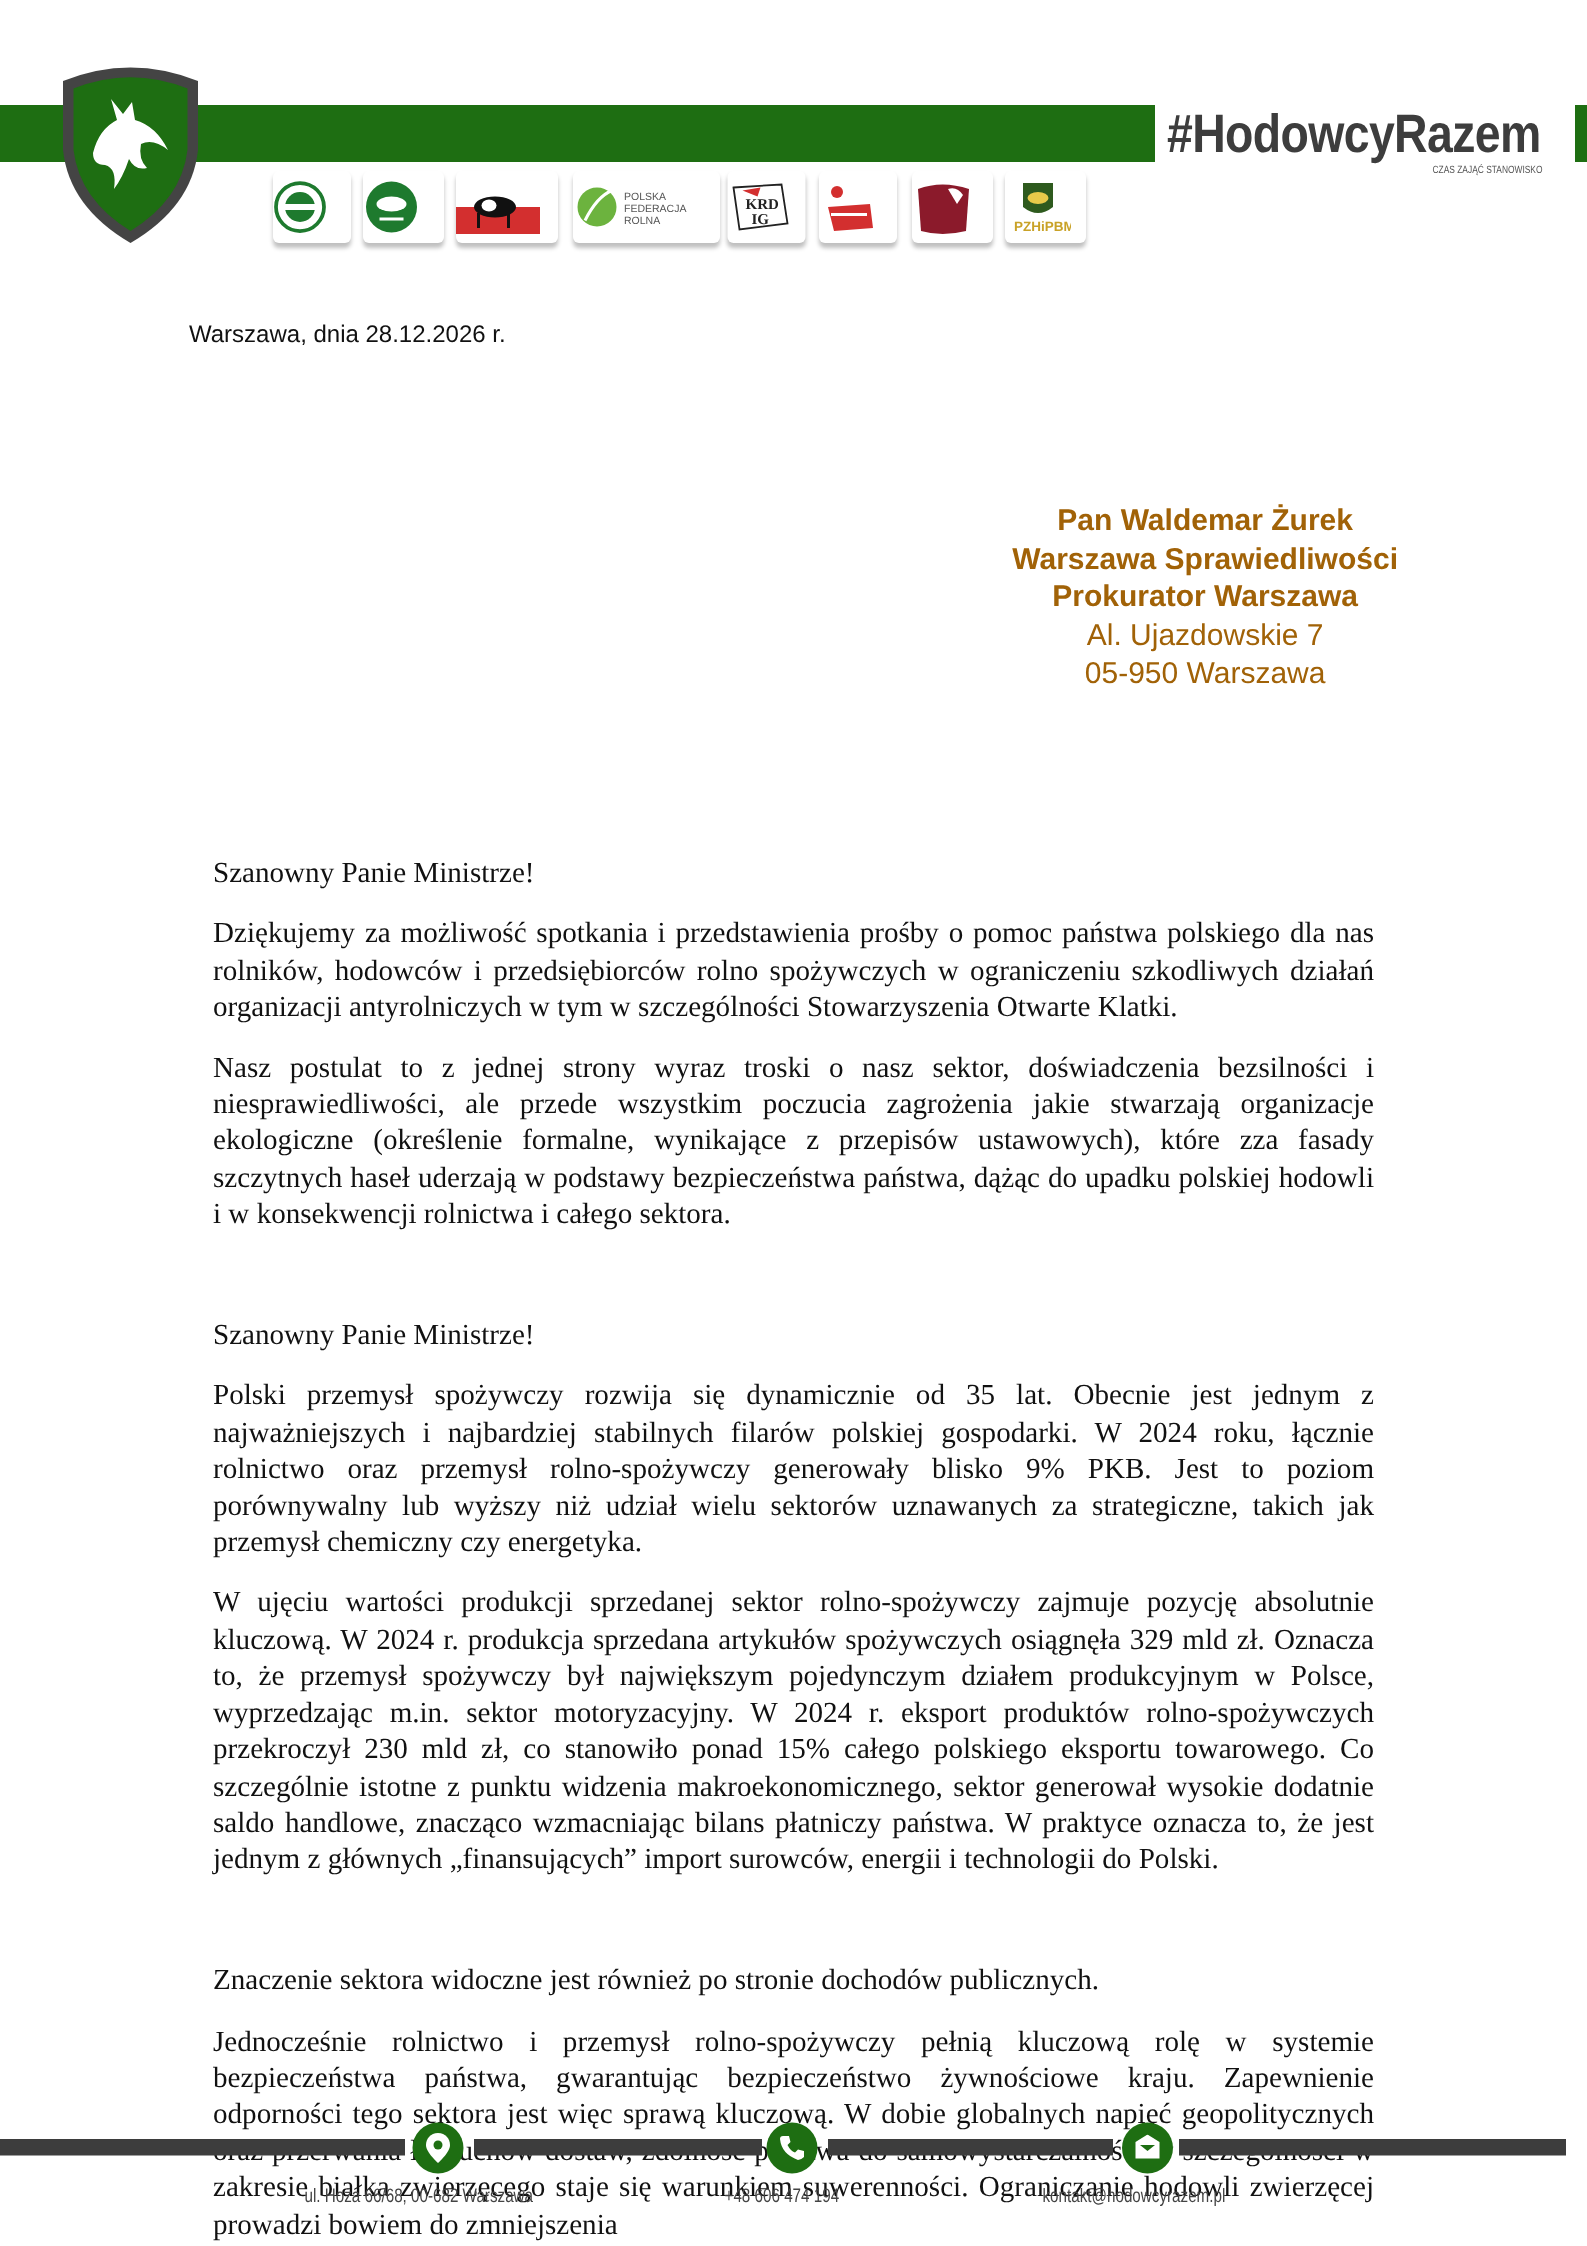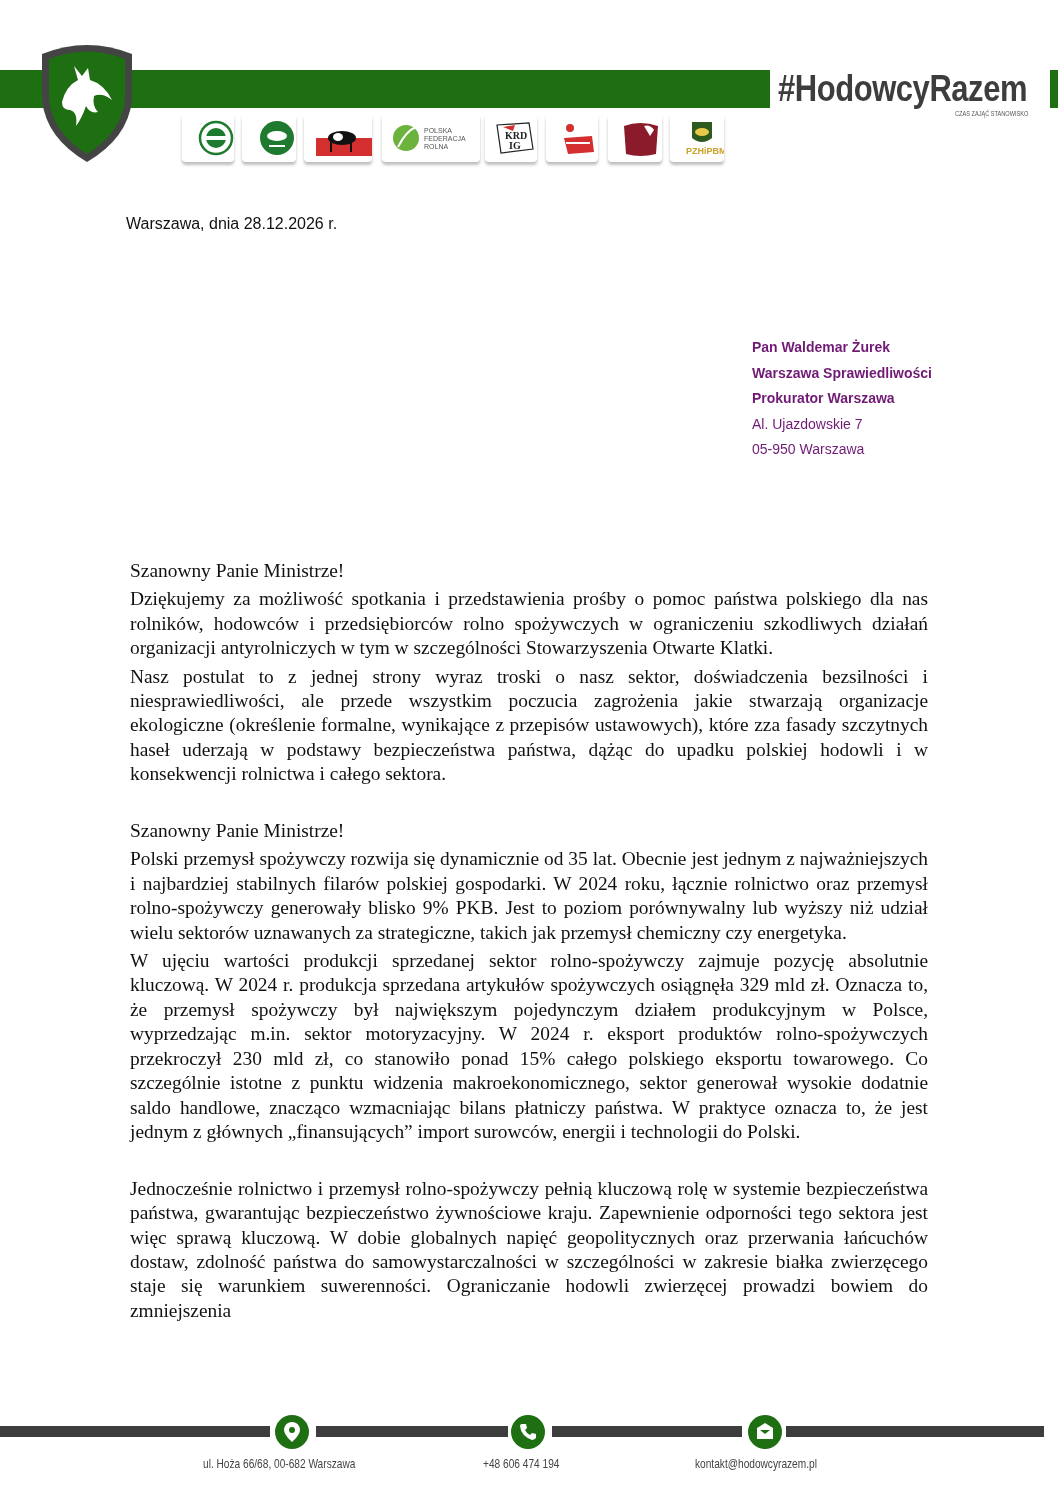--- a/index.html
+++ b/index.html
@@ -17,21 +17,21 @@
   .shield {
     position: absolute; left: 32px; top: 40px; width: 110px; height: 125px;
   }
   .logo-row {
     position: absolute; top: 114px; left: 180px; height: 50px;
   }
   .logo-tile {
     position: absolute; top: 0; height: 48px; background: #fff;
     border-radius: 4px;
     box-shadow: 0 3px 3px rgba(0,0,0,0.25);
-    display: flex; align-items: center; justify-content: flex-end;
+    display: flex; align-items: center; justify-content: flex-start;
     overflow: hidden;
   }
   .hashtag {
     position: absolute; left: 778px; top: 68px;
     font-family: "Liberation Sans", sans-serif; font-weight: bold;
     font-size: 36px; color: #3d3d3d; letter-spacing: -0.5px;
     transform: scaleX(0.86); transform-origin: left top;
     white-space: nowrap;
   }
   .hashtag-sub {
@@ -39,32 +39,32 @@
     font-family: "Liberation Sans", sans-serif; font-size: 7px; color: #555;
     transform: scaleX(0.8); transform-origin: left top; white-space: nowrap;
   }
 
   
   .date-line {
     position: absolute; left: 126px; top: 215px;
     font-family: "Liberation Sans", sans-serif; font-size: 16px; color: #111;
   }
   .recipient {
-    position: absolute; right: 126px; top: 335px; text-align: left;
-    font-family: "Liberation Sans", sans-serif; font-size: 14px; color: #701a75;
+    position: absolute; right: 126px; top: 335px; text-align: center;
+    font-family: "Liberation Sans", sans-serif; font-size: 20px; color: #a16207;
     line-height: 25.5px;
   }
   .recipient .b { font-weight: bold; }
 
   .body-text {
     position: absolute; left: 126px; top: 555px; width: 806px;
     font-family: "Liberation Serif", serif; font-size: 19.4px; color: #111;
     line-height: 24.4px; text-align: justify;
   }
-  .body-text p { margin: 4px; }
+  .body-text p { margin: 16px; }
   .body-text .gap { height: 24.4px; }
 
   
   .footer-bar {
     position: absolute; top: 1426px; height: 11px; background: #3d3d3d;
   }
   .footer-icon {
     position: absolute; top: 1415px; width: 34px; height: 34px; border-radius: 50%;
     background: #1e6e12; display: flex; align-items: center; justify-content: center;
   }
@@ -164,20 +164,21 @@
 
 <div class="body-text">
   <p>Szanowny Panie Ministrze!</p>
   <p>Dziękujemy za możliwość spotkania i przedstawienia prośby o pomoc państwa polskiego dla nas rolników, hodowców i przedsiębiorców rolno spożywczych w ograniczeniu szkodliwych działań organizacji antyrolniczych w tym w szczególności Stowarzyszenia Otwarte Klatki.</p>
   <p>Nasz postulat to z jednej strony wyraz troski o nasz sektor, doświadczenia bezsilności i niesprawiedliwości, ale przede wszystkim poczucia zagrożenia jakie stwarzają organizacje ekologiczne (określenie formalne, wynikające z przepisów ustawowych), które zza fasady szczytnych haseł uderzają w podstawy bezpieczeństwa państwa, dążąc do upadku polskiej hodowli i w konsekwencji rolnictwa i całego sektora.</p>
   <div class="gap"></div>
   <p>Szanowny Panie Ministrze!</p>
   <p>Polski przemysł spożywczy rozwija się dynamicznie od 35 lat. Obecnie jest jednym z najważniejszych i najbardziej stabilnych filarów polskiej gospodarki. W 2024 roku, łącznie rolnictwo oraz przemysł rolno-spożywczy generowały blisko 9% PKB. Jest to poziom porównywalny lub wyższy niż udział wielu sektorów uznawanych za strategiczne, takich jak przemysł chemiczny czy energetyka.</p>
   <p>W ujęciu wartości produkcji sprzedanej sektor rolno-spożywczy zajmuje pozycję absolutnie kluczową. W 2024 r. produkcja sprzedana artykułów spożywczych osiągnęła 329 mld zł. Oznacza to, że przemysł spożywczy był największym pojedynczym działem produkcyjnym w Polsce, wyprzedzając m.in. sektor motoryzacyjny. W 2024 r. eksport produktów rolno-spożywczych przekroczył 230 mld zł, co stanowiło ponad 15% całego polskiego eksportu towarowego. Co szczególnie istotne z punktu widzenia makroekonomicznego, sektor generował wysokie dodatnie saldo handlowe, znacząco wzmacniając bilans płatniczy państwa. W praktyce oznacza to, że jest jednym z głównych „finansujących” import surowców, energii i technologii do Polski.</p>
   <div class="gap"></div>
+  <p>Znaczenie sektora widoczne jest również po stronie dochodów publicznych.</p>
   <p>Jednocześnie rolnictwo i przemysł rolno-spożywczy pełnią kluczową rolę w systemie bezpieczeństwa państwa, gwarantując bezpieczeństwo żywnościowe kraju. Zapewnienie odporności tego sektora jest więc sprawą kluczową. W dobie globalnych napięć geopolitycznych oraz przerwania łańcuchów dostaw, zdolność państwa do samowystarczalności w szczególności w zakresie białka zwierzęcego staje się  warunkiem suwerenności. Ograniczanie hodowli zwierzęcej prowadzi bowiem do zmniejszenia</p>
 </div>
 
 <div class="footer-bar" style="left:0;width:270px;"></div>
 <div class="footer-bar" style="left:316px;width:192px;"></div>
 <div class="footer-bar" style="left:552px;width:190px;"></div>
 <div class="footer-bar" style="left:786px;width:258px;"></div>
 
 <div class="footer-icon" style="left:275px;">
   <svg width="18" height="22" viewBox="0 0 18 22">

